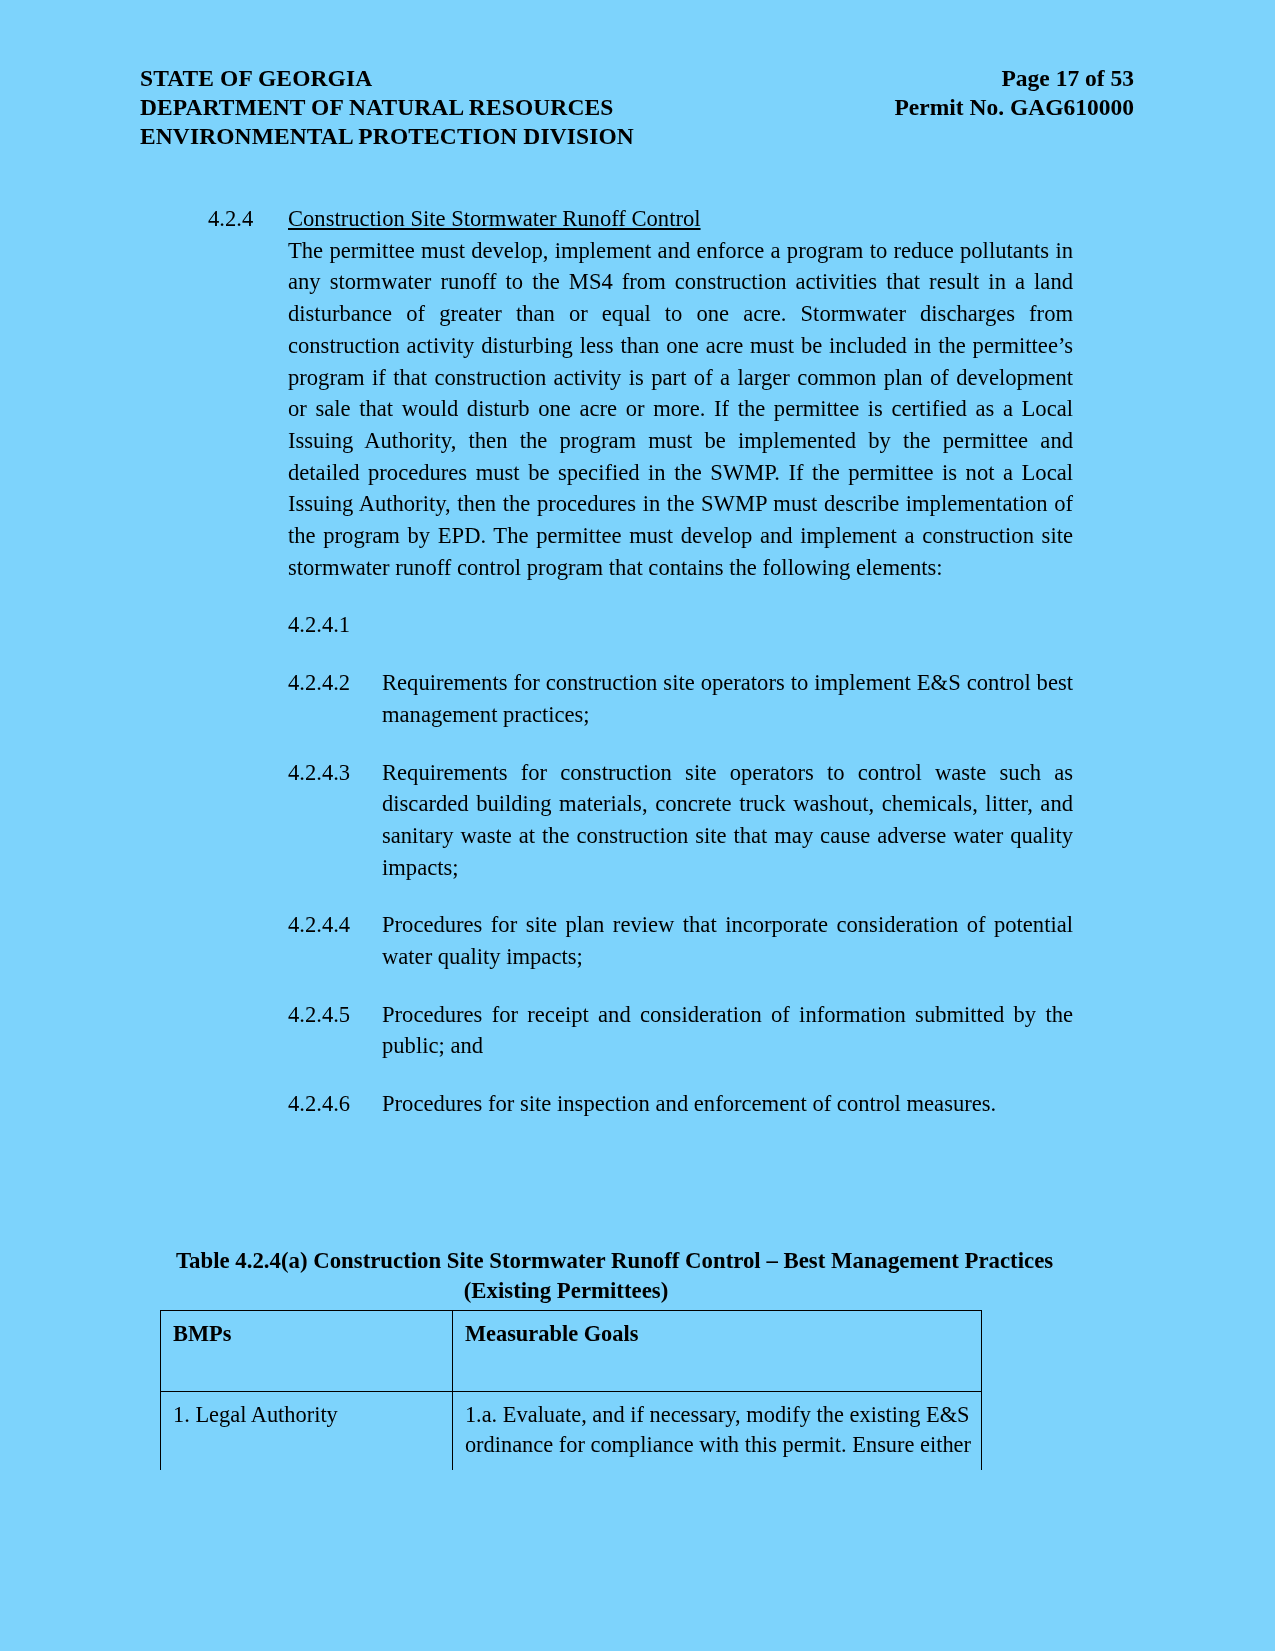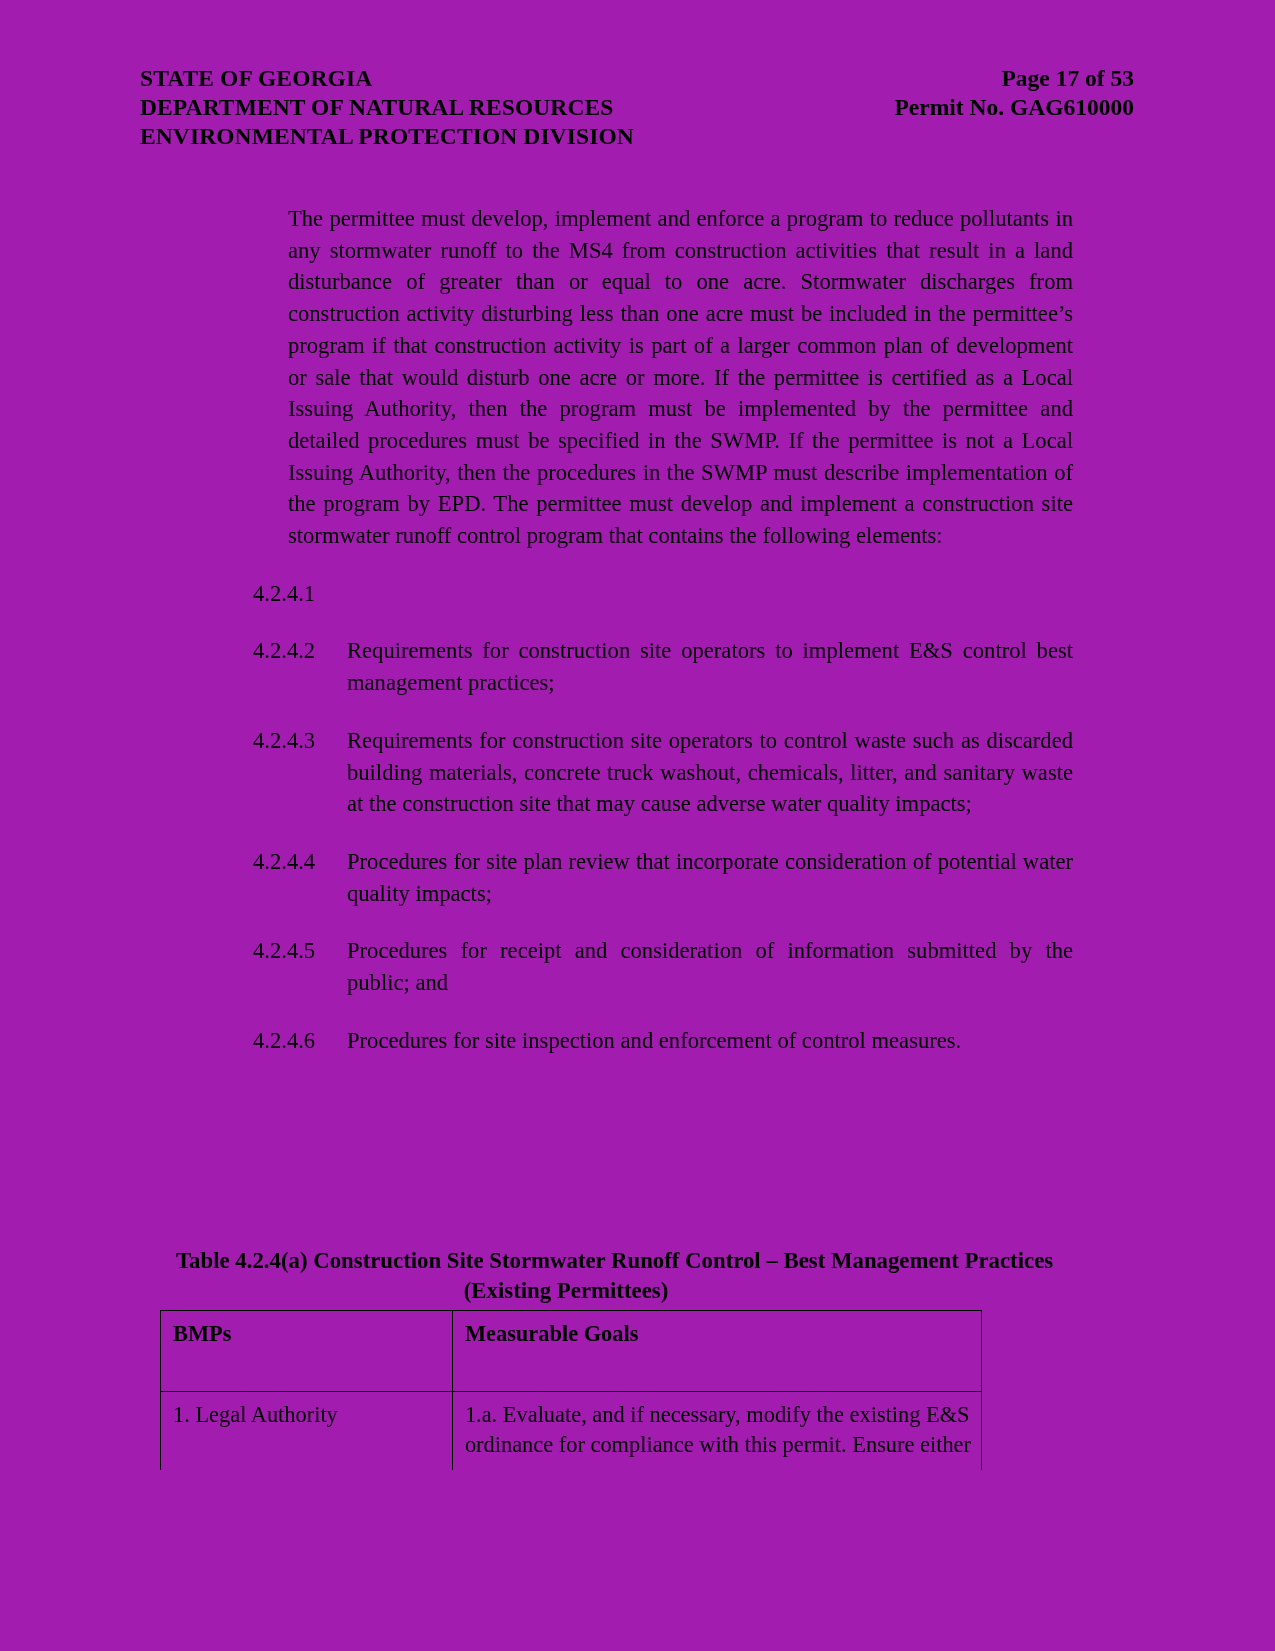--- a/index.html
+++ b/index.html
@@ -4,21 +4,21 @@
 <style>
   html, body {
     margin: 0;
     padding: 0;
     background: #ffffff;
   }
   .page {
     position: relative;
     width: 1275px;
     height: 1651px;
-    background: #a21caf;
+    background: #7dd3fc;
     font-family: "Liberation Serif", "DejaVu Serif", serif;
     color: #000000;
     overflow: hidden;
   }
 
   
   .header {
     position: absolute;
     top: 64px;
     left: 140px;
@@ -75,21 +75,21 @@
   .para {
     margin-left: 80px;
     text-align: justify;
     text-justify: inter-word;
     font-size: 22.6px;
     line-height: 31.7px;
     hyphens: none;
   }
 
   .sublist {
-    margin-left: 45px;
+    margin-left: 80px;
     margin-top: 26px;
   }
   .subitem {
     display: flex;
     align-items: flex-start;
     margin-bottom: 26px;
   }
   .sub-num {
     flex: 0 0 94px;
     width: 94px;
@@ -178,20 +178,24 @@
       <div>ENVIRONMENTAL PROTECTION DIVISION</div>
     </div>
     <div class="header-right">
       <div>Page 17 of 53</div>
       <div>Permit No. GAG610000</div>
     </div>
   </div>
 
   <div class="body-block">
 
+    <div class="sec-row">
+      <div class="sec-num">4.2.4</div>
+      <div class="sec-title">Construction Site Stormwater Runoff Control</div>
+    </div>
 
     <div class="para">The permittee must develop, implement and enforce a program to reduce pollutants in any stormwater runoff to the MS4 from construction activities that result in a land disturbance of greater than or equal to one acre.  Stormwater discharges from construction activity disturbing less than one acre must be included in the permittee’s program if that construction activity is part of a larger common plan of development or sale that would disturb one acre or more.  If the permittee is certified as a Local Issuing Authority, then the program must be implemented by the permittee and detailed procedures must be specified in the SWMP.  If the permittee is not a Local Issuing Authority, then the procedures in the SWMP must describe implementation of the program by EPD. The permittee must develop and implement a construction site stormwater runoff control program that contains the following elements:</div>
 
     <div class="sublist">
 
       <div class="subitem">
         <div class="sub-num">4.2.4.1</div>
       </div>
 
       <div class="subitem">

